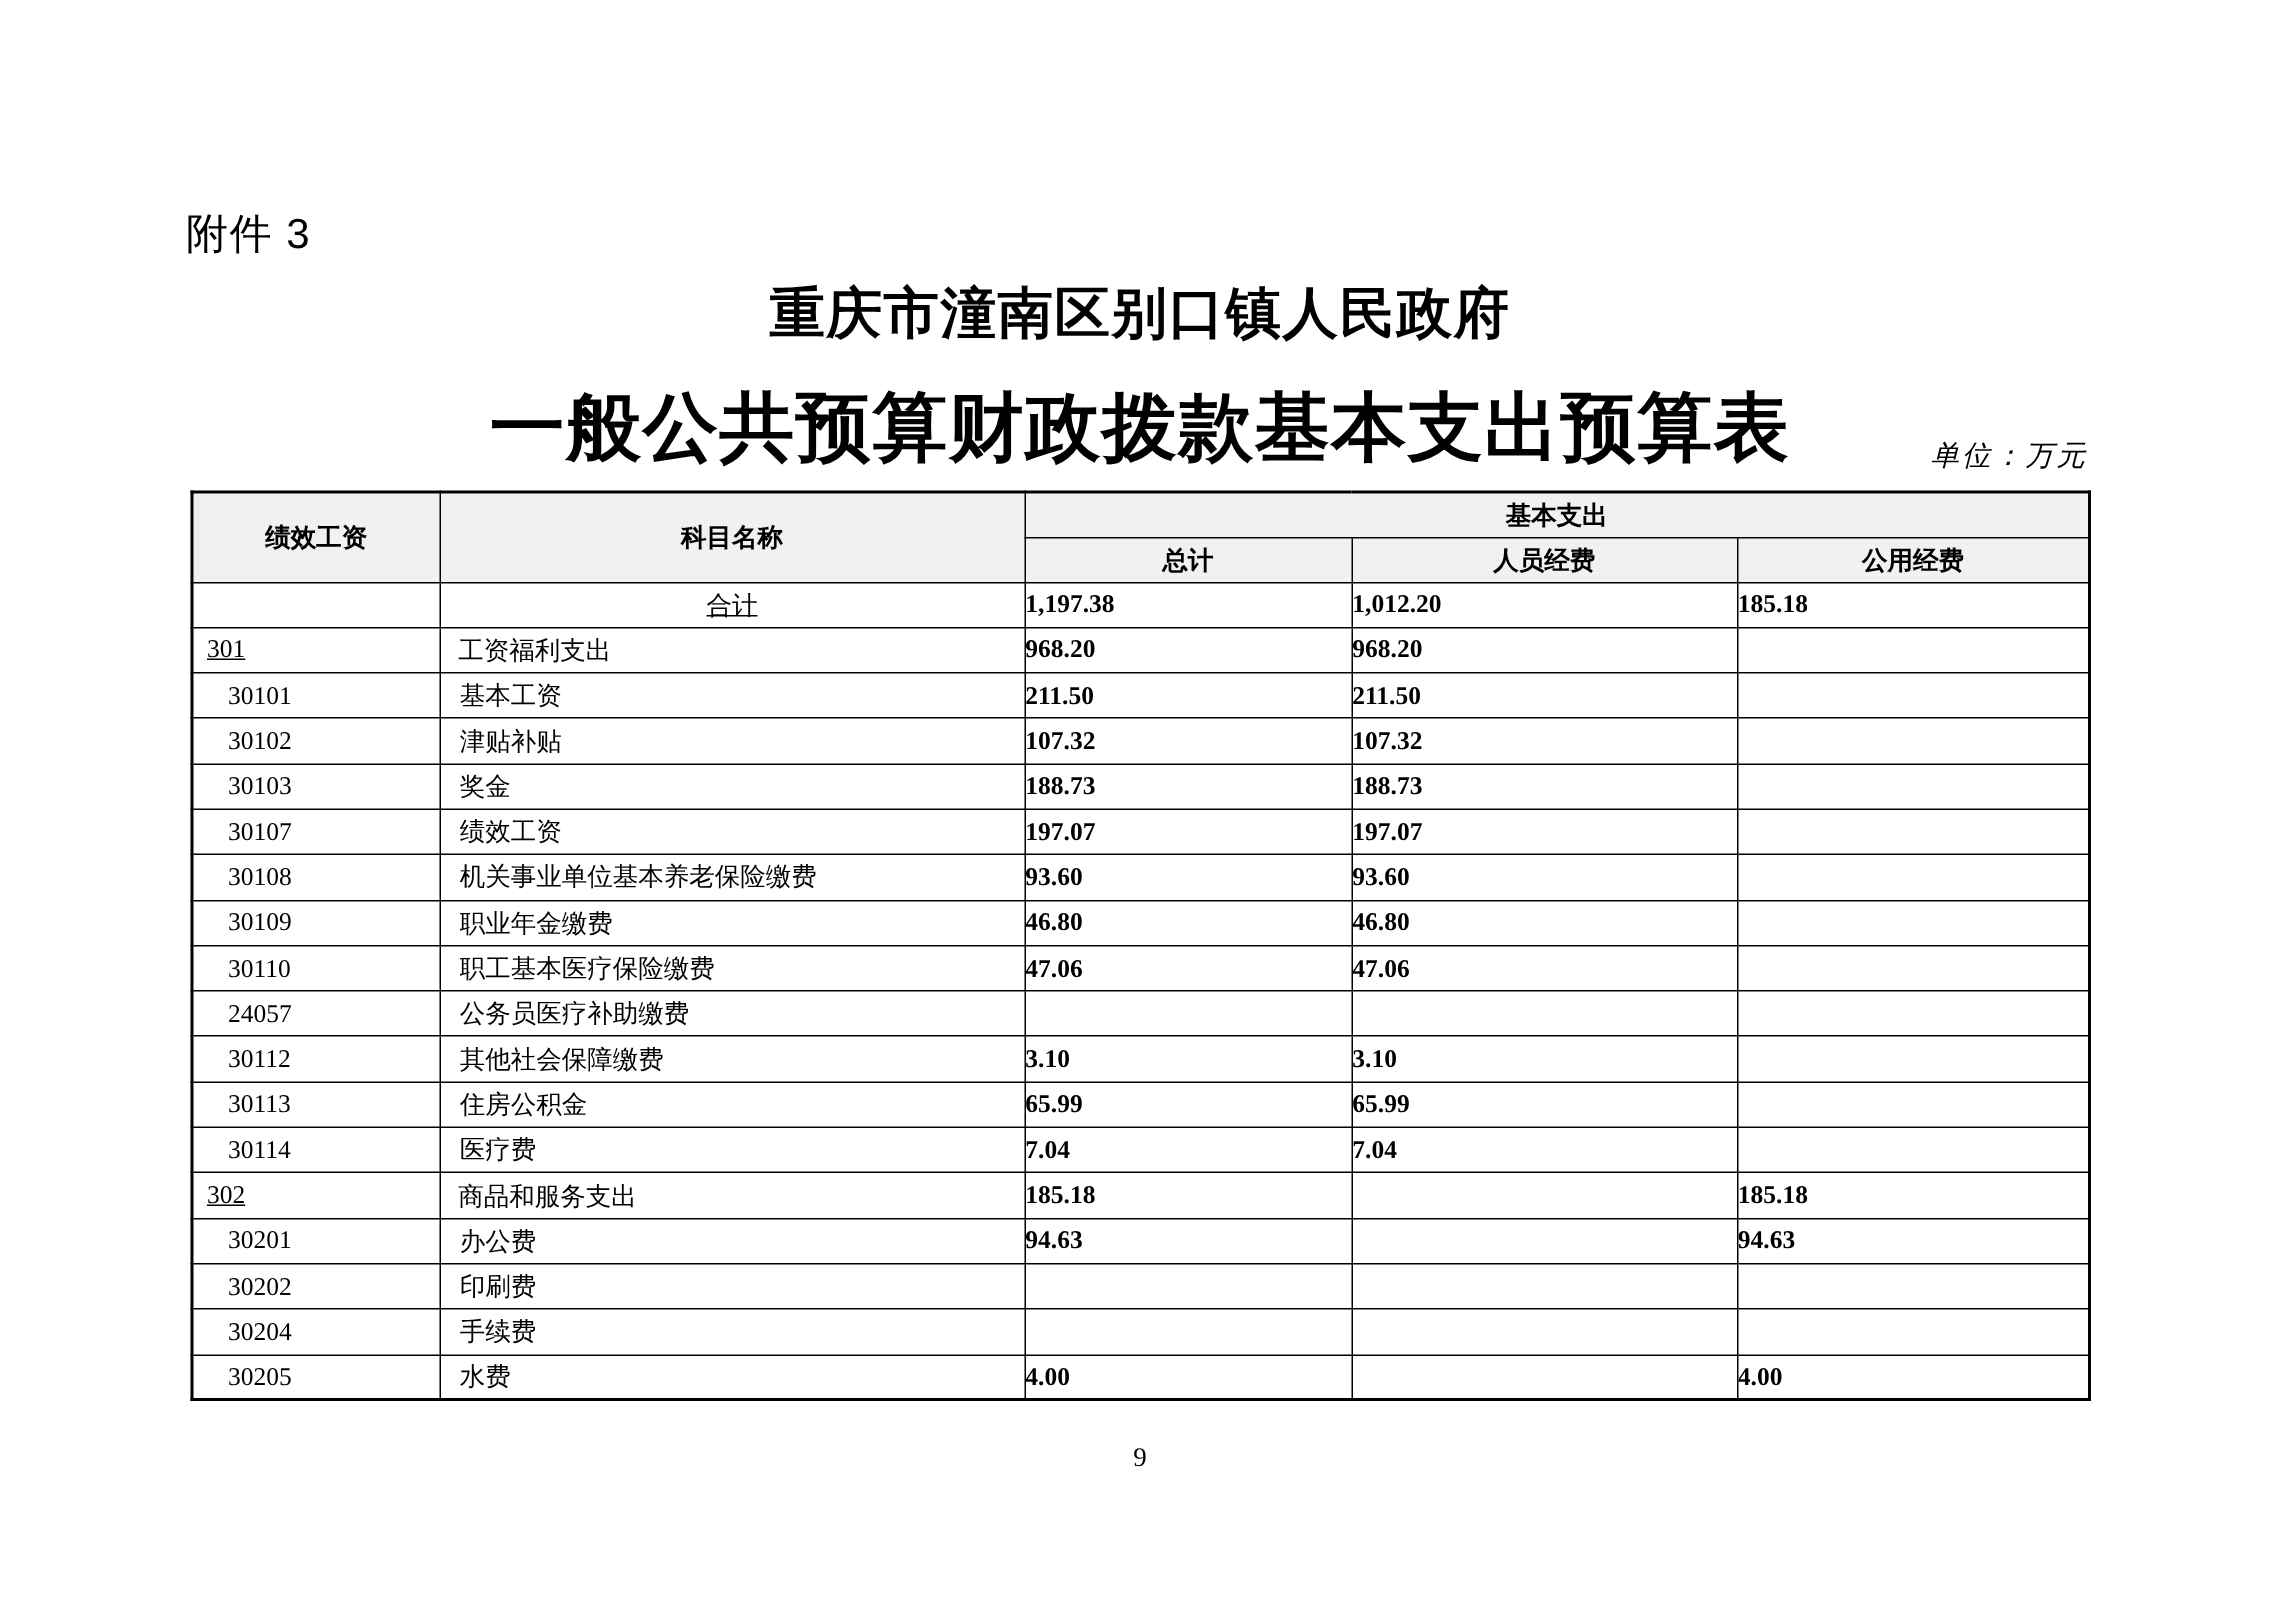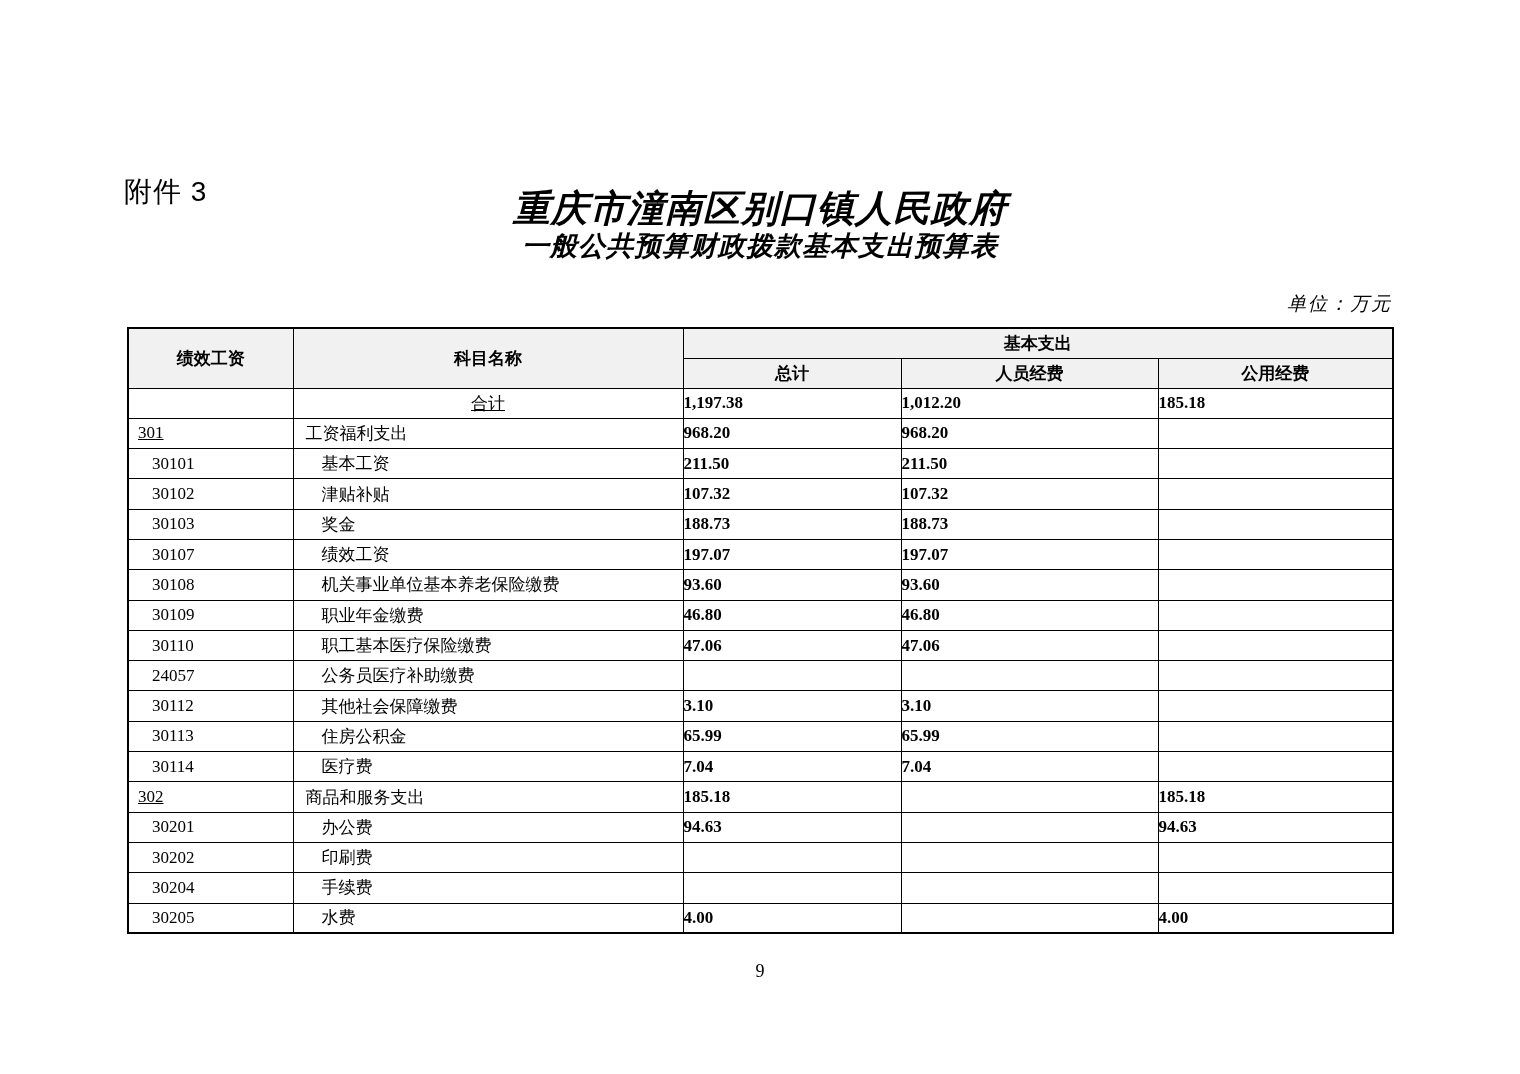--- a/index.html
+++ b/index.html
@@ -8,25 +8,24 @@
     position:relative;
     width:1520px; height:1074px;
     font-family:"Liberation Serif","DejaVu Serif",serif;
     color:#000;
     overflow:hidden;
   }
   .attachment-label {
     position:absolute; left:124px; top:137px;
     font-size:28px; letter-spacing:1px;
     font-family:"Liberation Sans","DejaVu Sans",sans-serif;
-    margin-top:36px;
-  }
-  .doc-title { position:absolute; left:0; width:1520px; text-align:center; font-weight:bold;font-style:italic; }
+  }
+  .doc-title { position:absolute; left:0; width:1520px; text-align:center; font-weight:bold; }
   .doc-title.line1 { top:184px; font-size:37px; letter-spacing:1px; }
-  .doc-title.line2 { top:228px; font-size:27px; letter-spacing:1px; }
+  .doc-title.line2 { top:252px; font-size:50px; letter-spacing:1px; }
   .unit-note {
     position:absolute; top:291px; right:128px;
     font-size:19px; font-style:italic; letter-spacing:2px;
   }
   table.budget-table {
     position:absolute; left:127px; top:327px;
     width:1265px;
     border-collapse:collapse; table-layout:fixed;
     font-size:17px;
     border:2px solid #000;
@@ -38,21 +37,21 @@
   .budget-table thead th {
     background:#f1f1f1;
     font-weight:bold; text-align:center;
     height:30px; font-size:17px;
   }
   .budget-table tbody td { height:30.3px; background:#fff; }
   td.cell-num { padding-right:12px;font-weight:bold; }
   td.cell-code.lvl1 { padding-left:9px;text-decoration:underline; }
   td.cell-code.lvl2 { padding-left:23px;margin-top:15px; }
   td.cell-name.lvl1 { padding-left:12px; }
-  td.cell-name.lvl2 { padding-left:28px; }
+  td.cell-name.lvl2 { padding-left:13px; }
   td.cell-name.center { text-align:center; padding-left:0;text-decoration:underline; }
   .page-number {
     position:absolute; left:0; top:961px; width:1520px;
     text-align:center; font-size:18px;
   }
 </style>
 </head>
 <body>
 
 <div class="attachment-label">附件 3</div>

